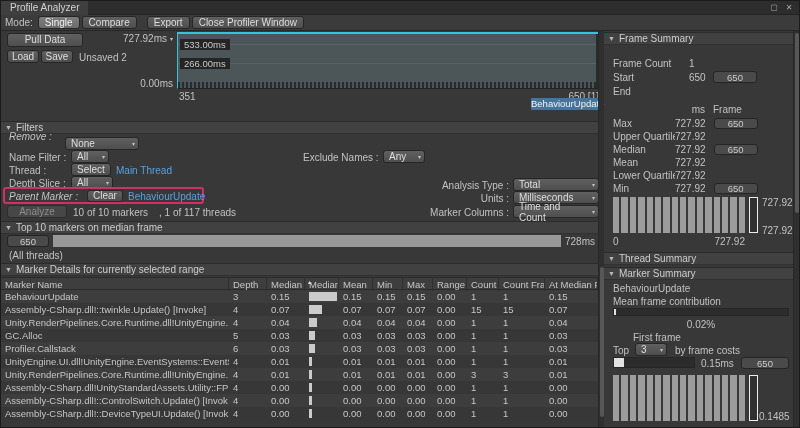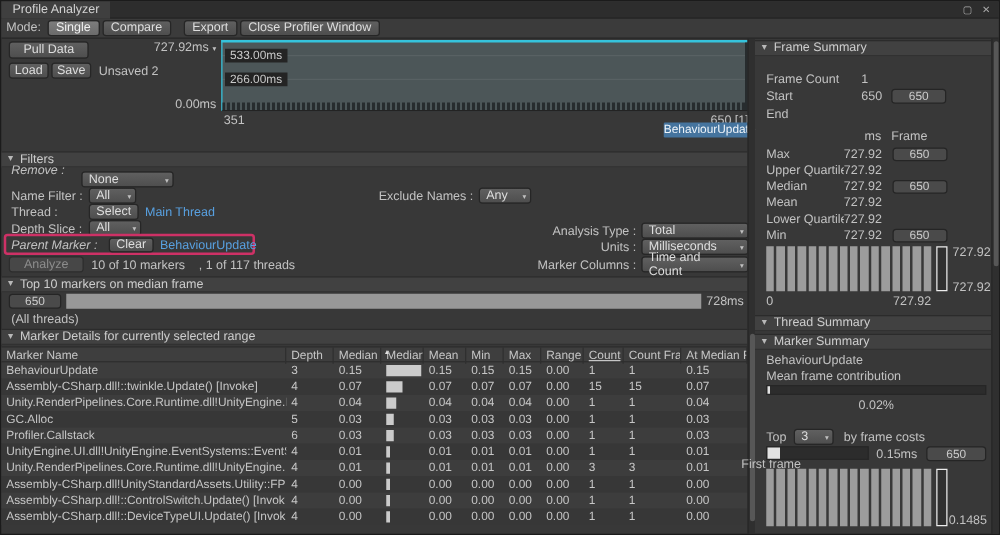--- a/index.html
+++ b/index.html
@@ -63,21 +63,21 @@
   </div>
 
   <div class="toolbar">
     <span style="margin-right:5px;">Mode:</span>
     <div class="tbtn active">Single</div>
     <div class="tbtn">Compare</div>
     <div class="tbtn" style="margin-left:8px;">Export</div>
     <div class="tbtn">Close Profiler Window</div>
   </div>
 
-  <div class="btn" style="left:6px;top:32px;width:64px;height:14px;line-height:12px;">Pull Data</div>
+  <div class="btn" style="left:6px;top:32px;width:76px;height:14px;line-height:12px;">Pull Data</div>
   <div class="btn" style="left:6px;top:49px;width:32px;height:13px;line-height:11px;">Load</div>
   <div class="btn" style="left:40px;top:49px;width:32px;height:13px;line-height:11px;">Save</div>
   <span class="abs" style="left:78px;top:51px;">Unsaved 2</span>
 
   <div class="abs" style="left:100px;top:32px;width:72px;display:flex;justify-content:flex-end;align-items:center;">
     <span>727.92ms</span>
     <span class="arr">▾</span>
   </div>
 
   <div class="chart">
@@ -166,21 +166,21 @@
   <div class="md-table">
     <div class="md-hrow" id="md-hrow">
         <div class="md-cell md-hcell" style="width: 228px;">Marker Name</div>
         <div class="md-cell md-hcell" style="width: 38px;">Depth</div>
         <div class="md-cell md-hcell" style="width: 38px;">Median</div>
         <div class="md-cell md-hcell" style="width: 34px;">Median Bar<span class="sort-arrow">▴</span></div>
         <div class="md-cell md-hcell" style="width: 34px;">Mean</div>
         <div class="md-cell md-hcell" style="width: 30px;">Min</div>
         <div class="md-cell md-hcell" style="width: 30px;">Max</div>
         <div class="md-cell md-hcell" style="width: 34px;">Range</div>
-        <div class="md-cell md-hcell" style="width: 32px; text-decoration: underline;">Count</div>
+        <div class="md-cell md-hcell" style="width: 32px;">Count</div>
         <div class="md-cell md-hcell" style="width: 46px;">Count Frame</div>
         <div class="md-cell md-hcell" style="width: 53px;">At Median Frame</div>
       </div>
     <div id="md-body">
         <div class="md-row even">
           <div class="md-cell" style="width: 228px;">BehaviourUpdate</div>
           <div class="md-cell" style="width: 38px;">3</div>
           <div class="md-cell" style="width: 38px;">0.15</div>
           <div class="md-cell" style="width: 34px;">
             <div class="mbar" style="width: 28px;"></div>
@@ -411,21 +411,21 @@
   <div class="sec" style="left:603px;top:266px;width:189px;height:13px;">
     <span class="tri">▼</span>
     <span>Marker Summary</span>
   </div>
   <span class="abs" style="left:612px;top:282px;">BehaviourUpdate</span>
   <span class="abs" style="left:612px;top:295px;">Mean frame contribution</span>
   <div class="track" style="left:612px;top:307px;width:176px;height:8px;">
     <div class="fill" style="width:2px;"></div>
   </div>
   <span class="abs" style="left:612px;top:318px;width:176px;text-align:center;">0.02%</span>
-  <span class="abs" style="left:592px;top:331px;margin-top:34px;">First frame</span>
+  <span class="abs" style="left:632px;top:331px;">First frame</span>
   <span class="abs" style="left:612px;top:344px;">Top</span>
   <div class="dd" style="left:634px;top:342px;width:32px;height:13px;">
     <span>3</span>
     <span class="arr">▾</span>
   </div>
   <span class="abs" style="left:674px;top:344px;">by frame costs</span>
   <div class="track" style="left:612px;top:356px;width:82px;height:11px;">
     <div class="fill" style="width:10px;"></div>
   </div>
   <span class="abs" style="left:700px;top:357px;">0.15ms</span>

